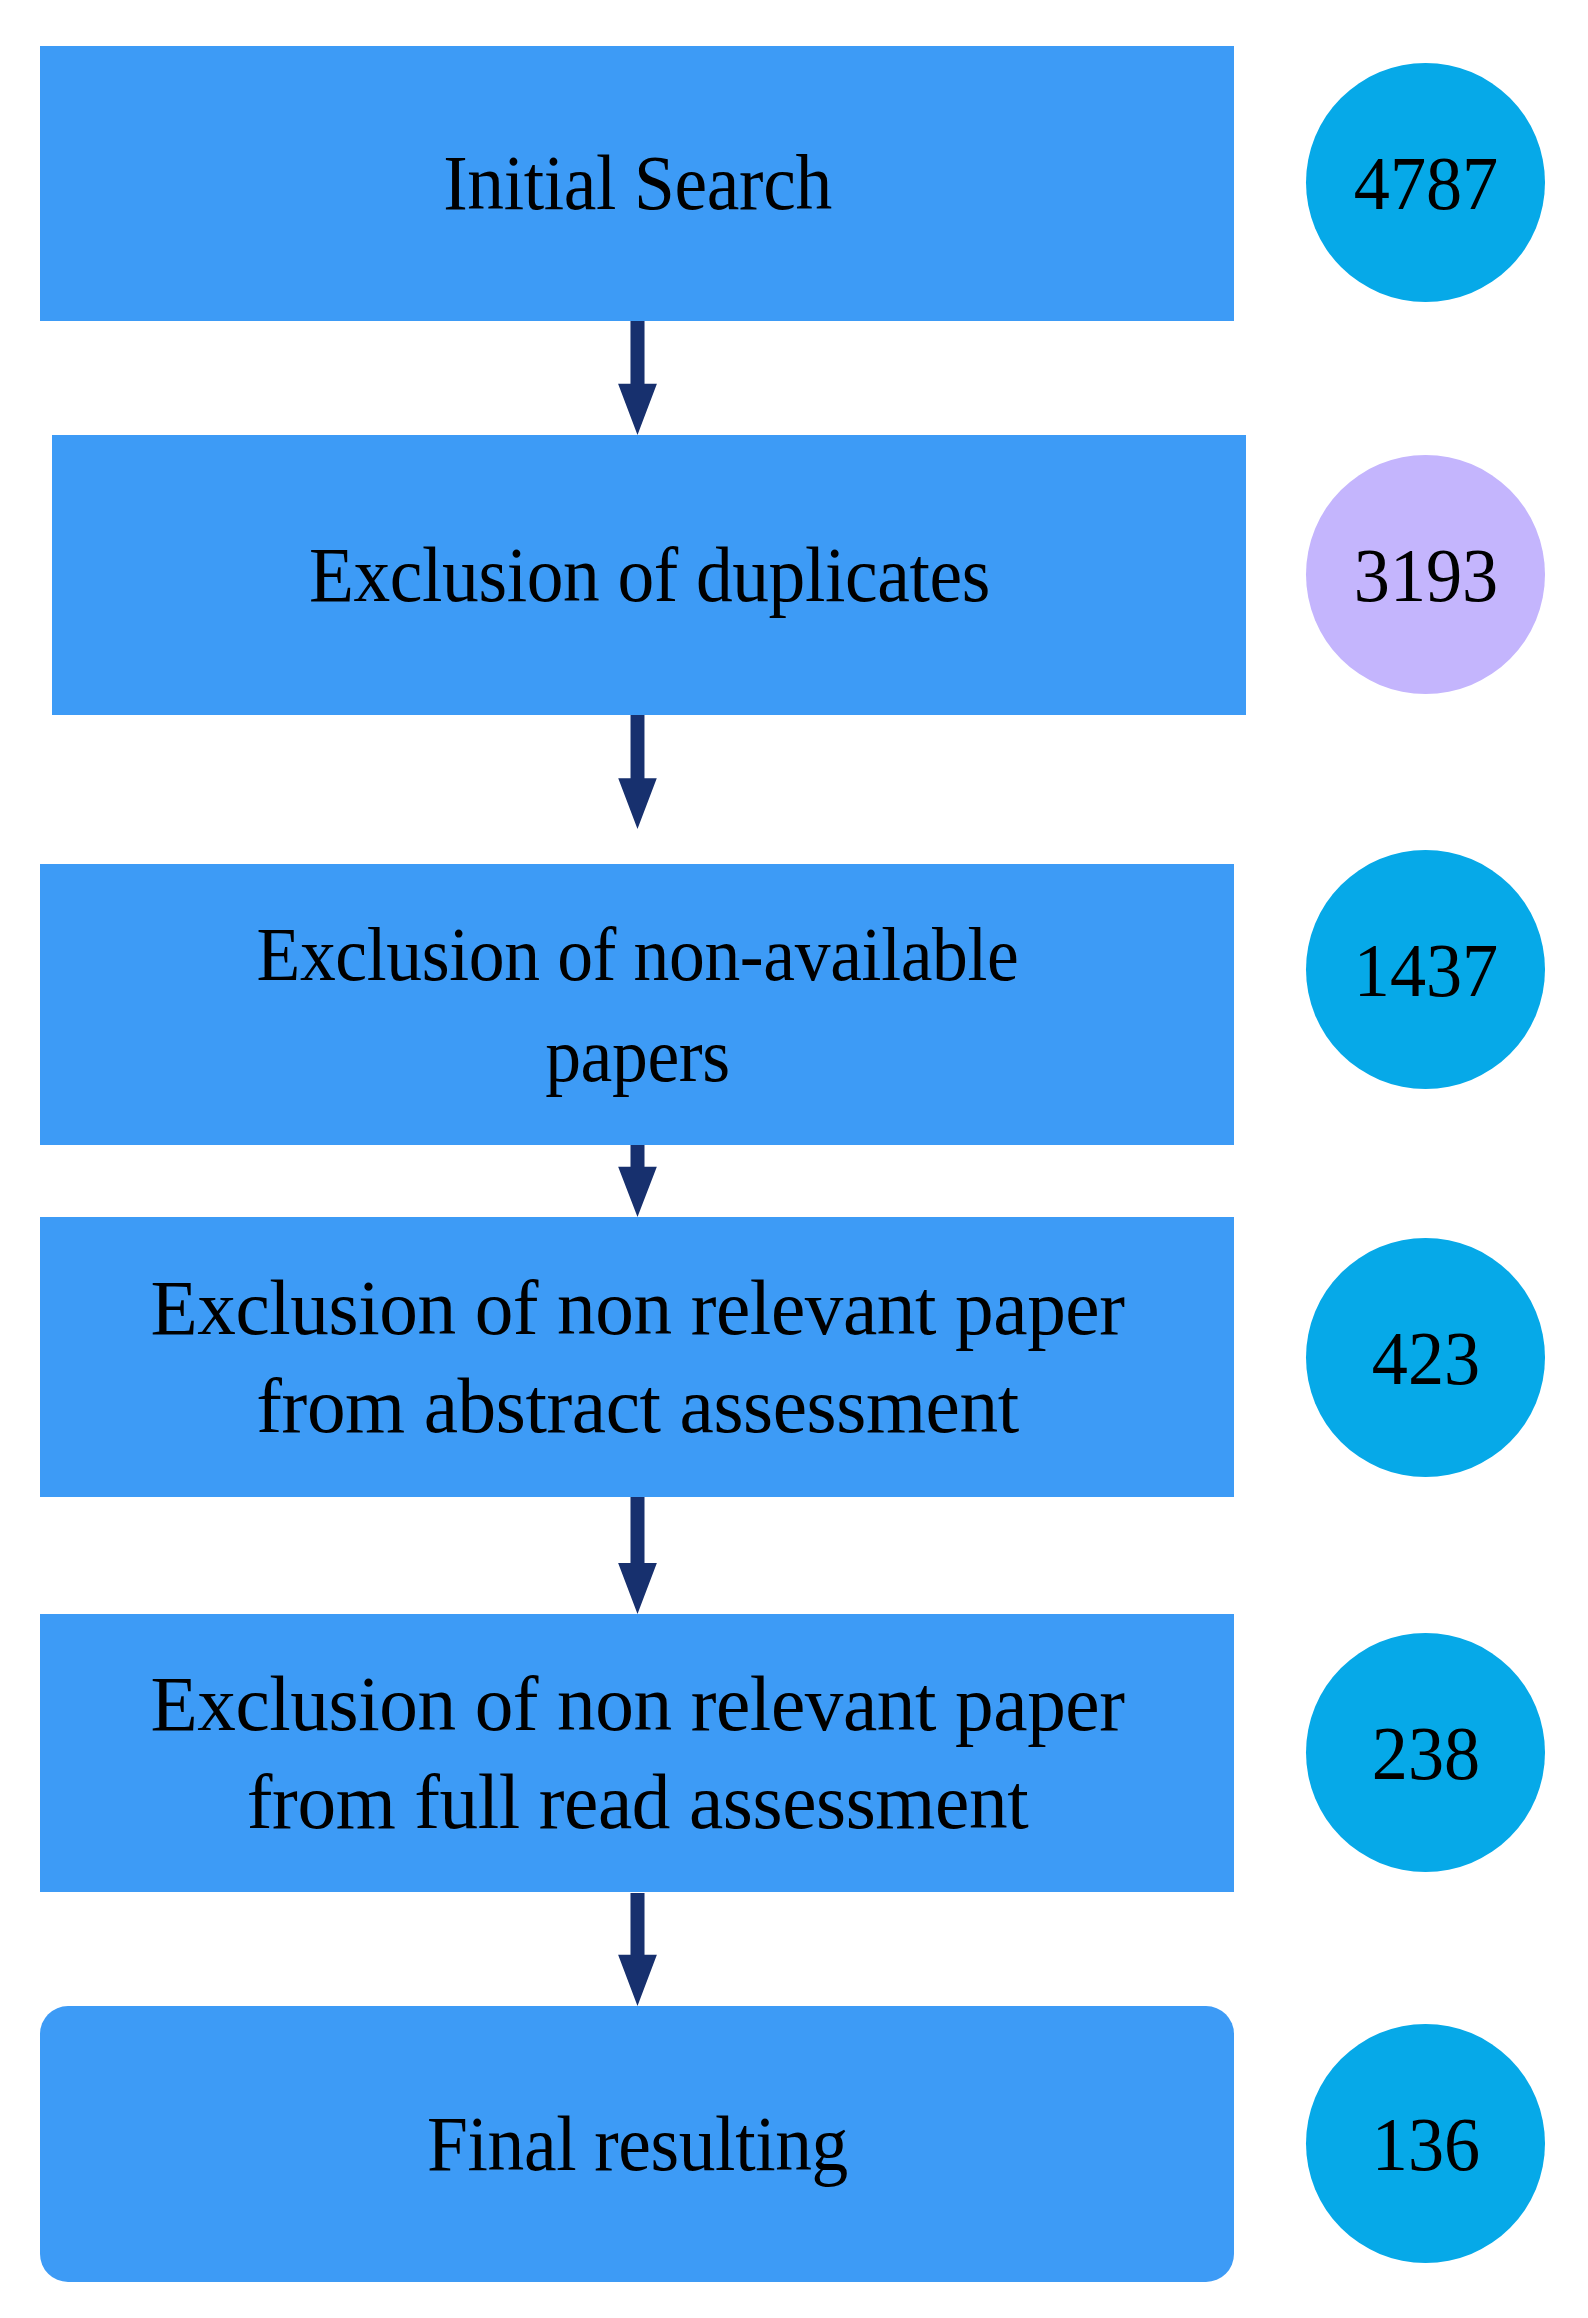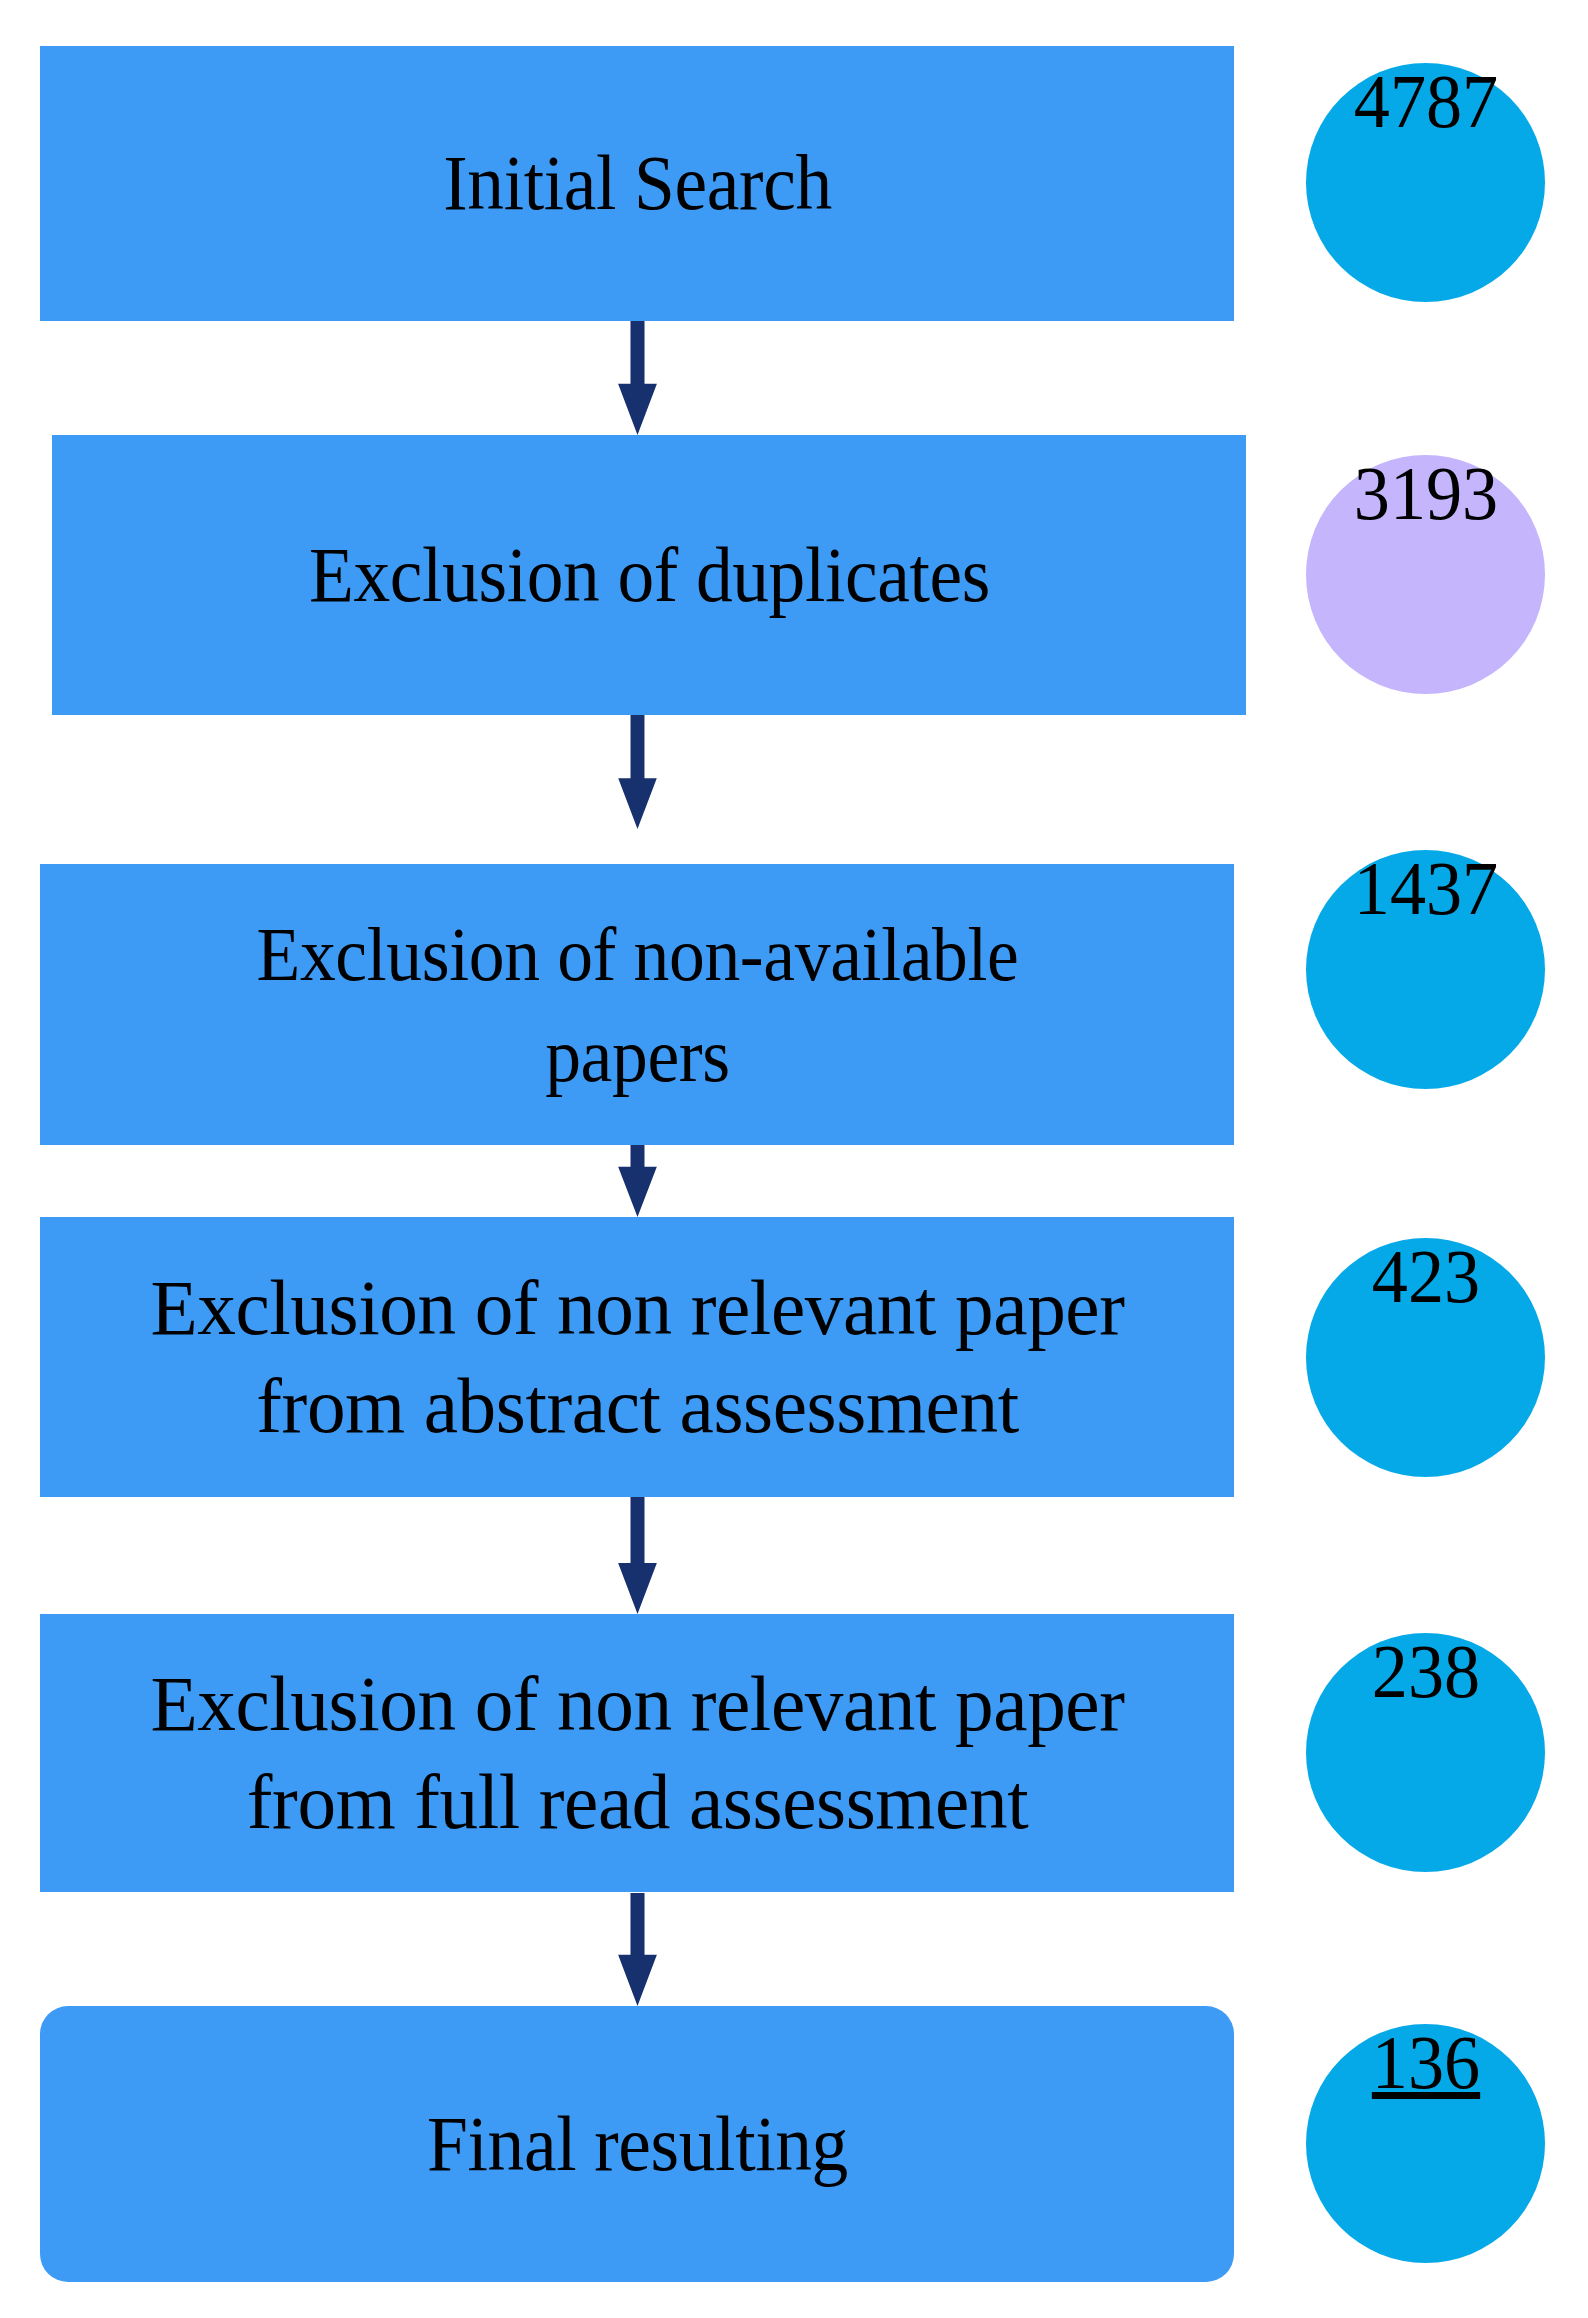--- a/index.html
+++ b/index.html
@@ -55,21 +55,21 @@
     line-height: 1.26;
     transform: scaleX(0.99);
   }
   .count-circle {
     position: absolute;
     width: 239px;
     height: 239px;
     border-radius: 50%;
     background: #06a9e8;
     display: flex;
-    align-items: flex-start;
+    align-items: center;
     justify-content: center;
     left: 1306px;
   }
   .count-value {
     color: #000000;
     font-family: "Liberation Serif", "DejaVu Serif", serif;
     font-size: 76px;
     line-height: 1;
     transform: scaleX(0.95);
   }
@@ -138,17 +138,17 @@
     <div class="stage-box" style="left: 40px; top: 1614px; width: 1194px; height: 278px; background: rgb(61, 155, 246);">
       <span class="stage-label two-line wide" style="color: rgb(0, 0, 0);">Exclusion of non relevant paper
 from full read assessment</span>
     </div>
     <div class="count-circle" style="width: 239px; height: 239px; left: 1306px; top: 1633px; background: rgb(6, 169, 232);">
       <span class="count-value" style="color: rgb(0, 0, 0);">238</span>
     </div>
     <div class="stage-box" style="left: 40px; top: 2006px; width: 1194px; height: 276px; background: rgb(61, 155, 246); border-radius: 28px;">
       <span class="stage-label" style="color: rgb(0, 0, 0);">Final resulting</span>
     </div>
-    <div class="count-circle" style="width: 239px; height: 239px; left: 1306px; top: 2024px; background: rgb(6, 169, 232); text-decoration: underline;">
+    <div class="count-circle" style="width: 239px; height: 239px; left: 1306px; top: 2024px; background: rgb(6, 169, 232);">
       <span class="count-value" style="color: rgb(0, 0, 0);">136</span>
     </div>
   </div>
 
 
 </body></html>

